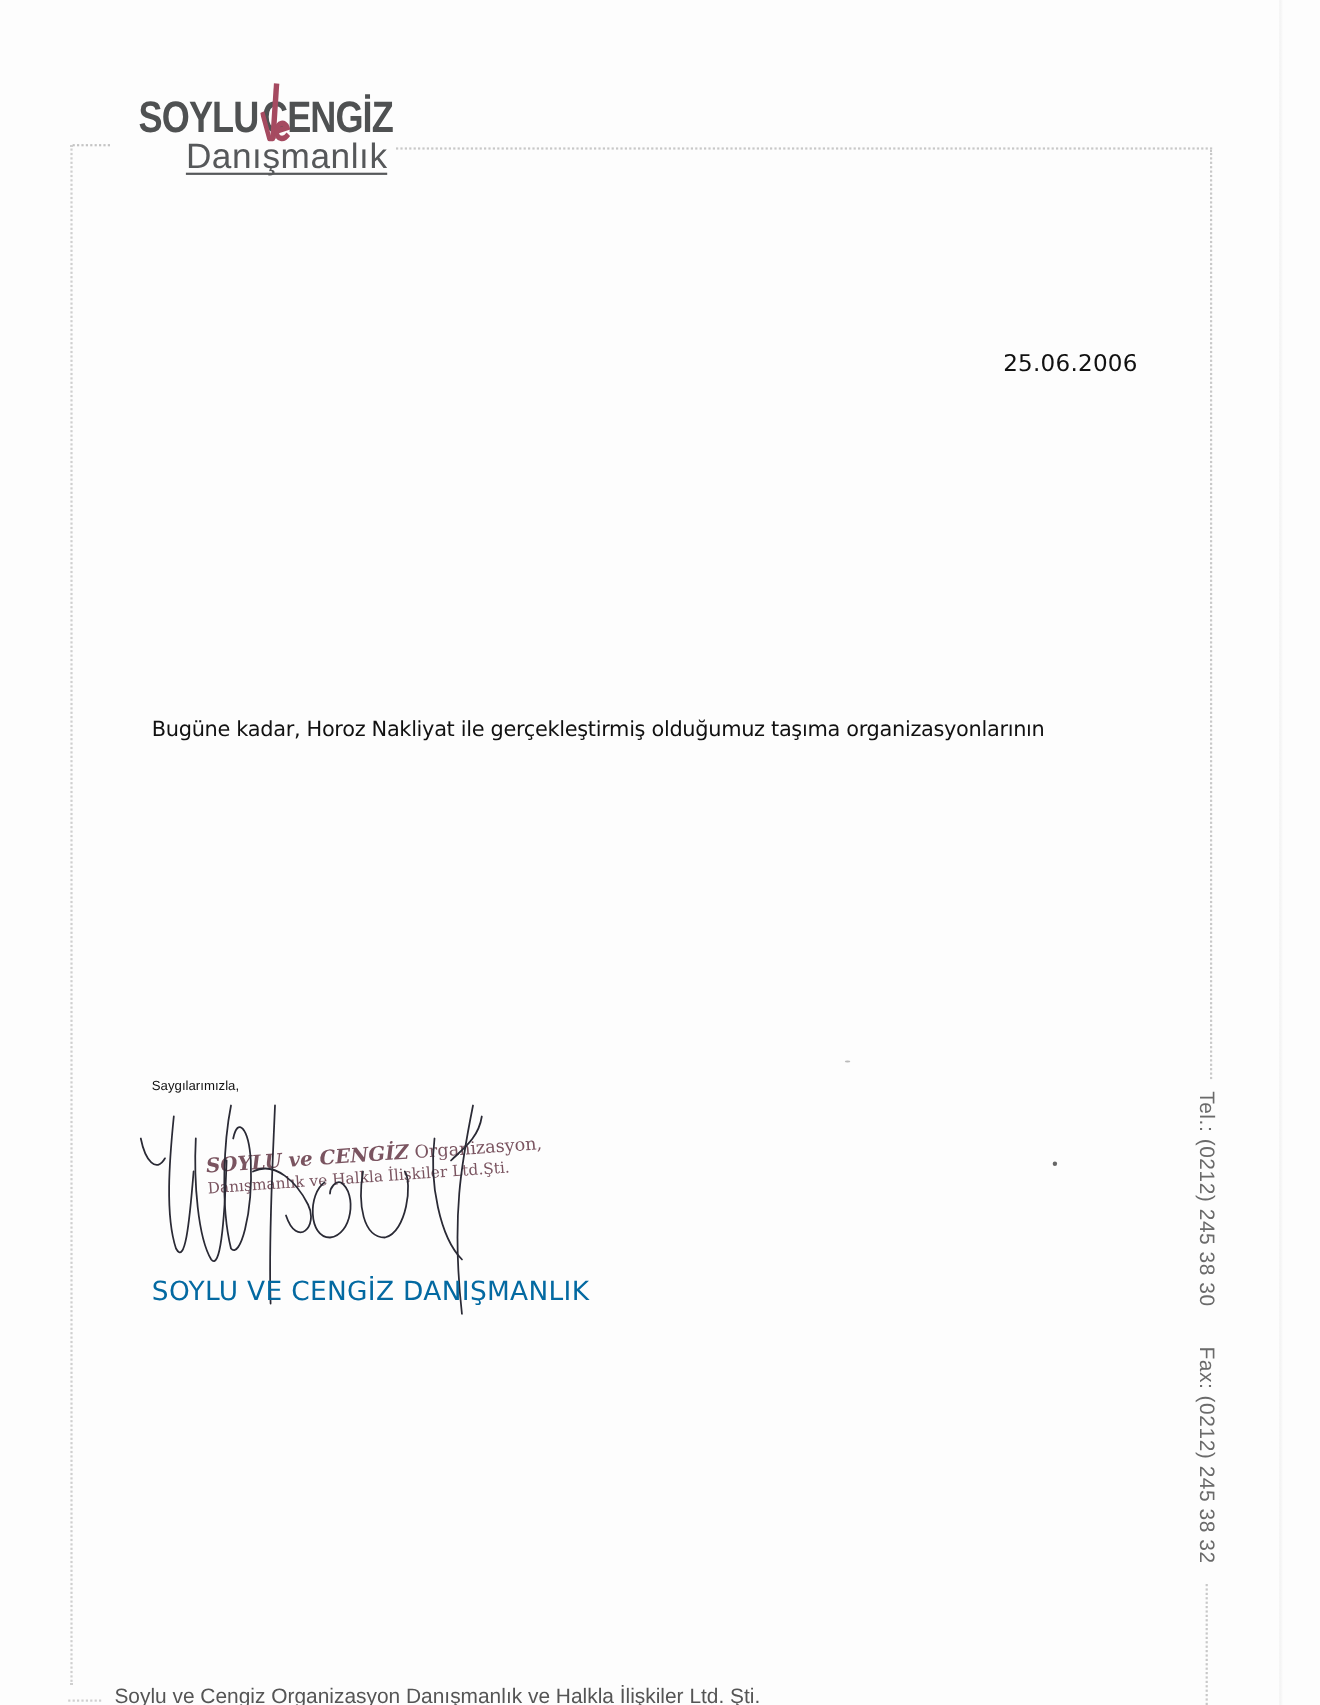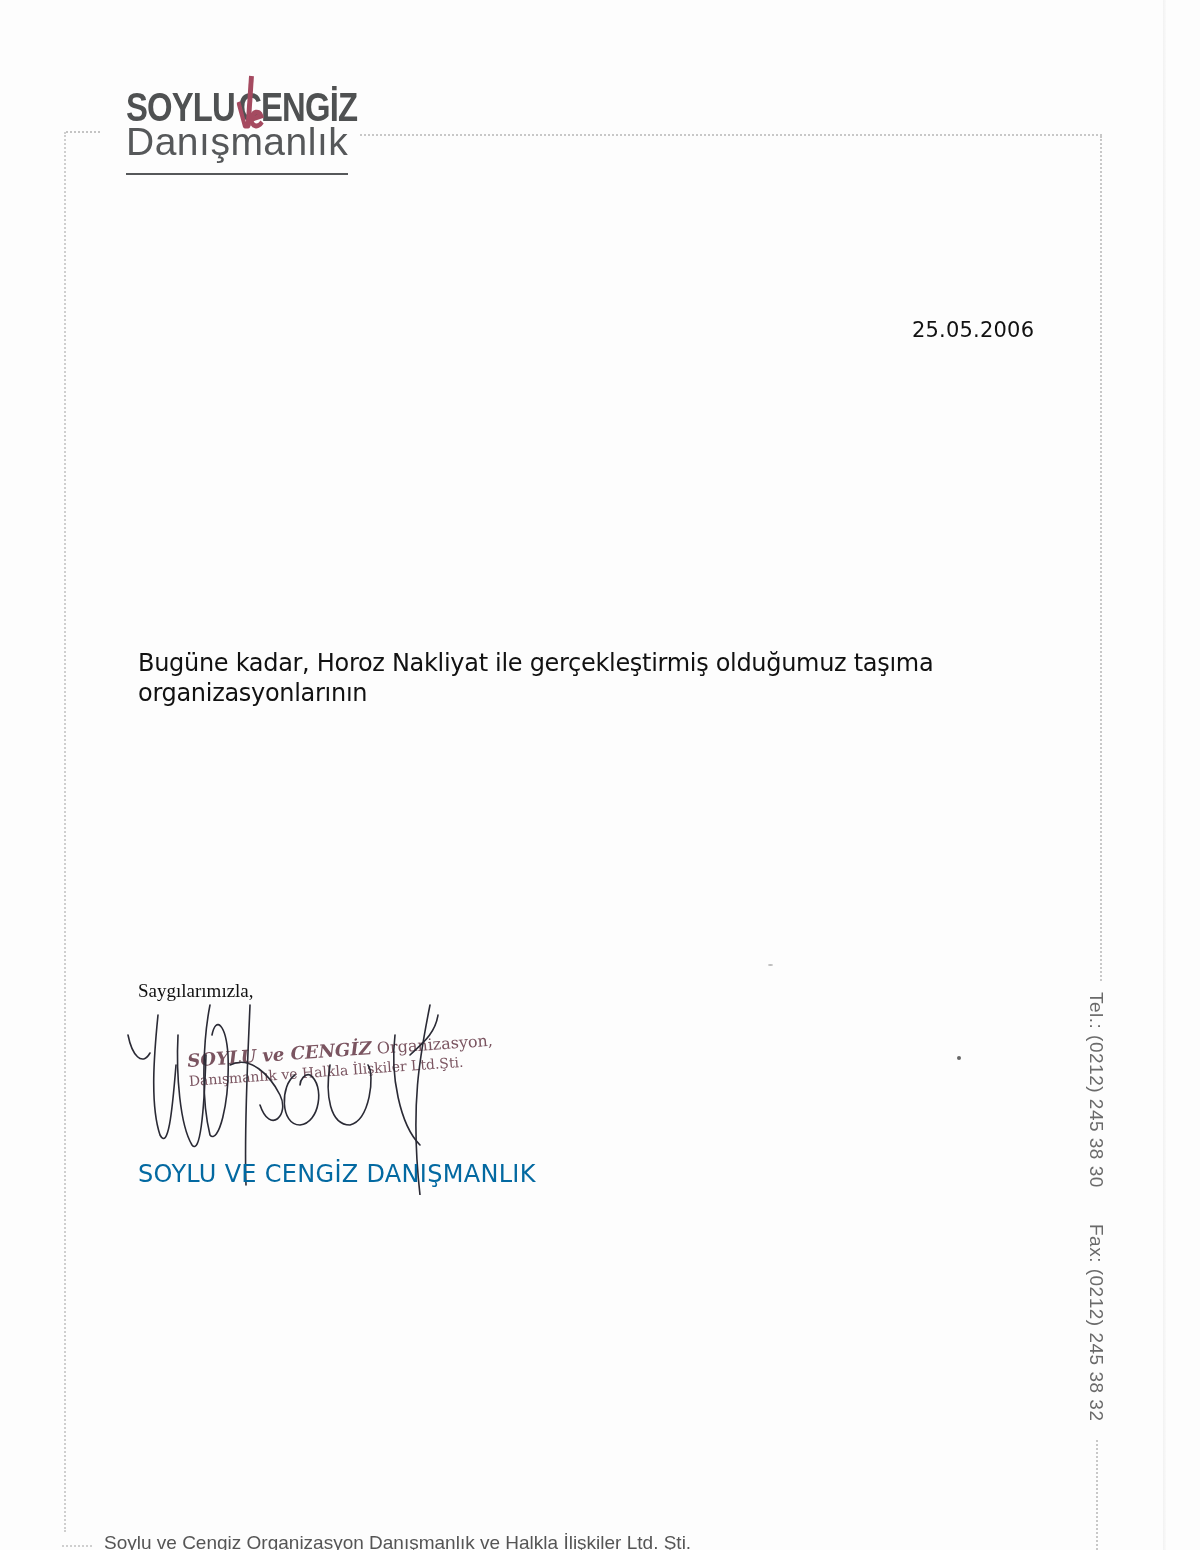--- a/index.html
+++ b/index.html
@@ -43,40 +43,40 @@
       display: flex; align-items: flex-end; height: 58px;
       font-family: "Liberation Sans", sans-serif; font-weight: bold;
       color: #4f5152; font-size: 40px; letter-spacing: -1px;
       transform: scaleX(0.82); transform-origin: left bottom; white-space: nowrap;
     }
     .logo-ve {
       position: relative; display: inline-block; width: 34px; height: 58px; margin: 0 2px;
     }
     .logo-ve svg { position: absolute; left: 0; top: 0; }
     .logo-bottom {
-      font-family: "Liberation Sans", sans-serif; font-size: 39px; color: #56585a;
+      font-family: "Liberation Sans", sans-serif; font-size: 32px; color: #56585a;
       letter-spacing: 0.5px; margin-top: -3px; white-space: nowrap;
-      border-bottom: 2px solid #56585a; display: inline-block; line-height: 30px; padding-bottom: 16px;
+      border-bottom: 2px solid #56585a; display: inline-block; line-height: 30px; padding-bottom: 0; margin-left: 43px;
     }
 
     .date {
       position: absolute; left: 912px; top: 318px; font-size: 21px; color: #111;
       font-family: "DejaVu Sans", sans-serif; letter-spacing: 0.2px;
     }
 
     .body-text {
       position: absolute; left: 138px; top: 648px; width: 900px;
-      font-family: "DejaVu Sans", sans-serif; font-size: 24px; line-height: 30px; color: #111;
+      font-family: "DejaVu Sans", sans-serif; font-size: 19px; line-height: 30px; color: #111;
       letter-spacing: -0.3px;
     }
     .body-text p { margin: 0; }
 
     .closing {
-      position: absolute; left: 138px; top: 980px; font-size: 19px; color: #111;
-      font-family: Liberation Serif, serif;
+      position: absolute; left: 138px; top: 980px; font-size: 12px; color: #111;
+      font-family: Liberation Sans, sans-serif;
     }
 
     .stamp {
       position: absolute; left: 188px; top: 1050px; width: 270px;
       font-family: "DejaVu Serif", serif; color: #7a5460; transform: rotate(-4deg);
       transform-origin: left center;
     }
     .stamp-line1 { font-size: 16px; white-space: nowrap; }
     .stamp-line1 .brand { font-weight: bold; font-style: italic; font-size: 18px; }
     .stamp-line2 { font-size: 14px; white-space: nowrap; margin-top: 2px; }
@@ -123,21 +123,21 @@
         <path d="M2 30 L10 54 L14 54 L15 44" stroke="#a54a60" stroke-width="5" fill="none" stroke-linejoin="round"></path>
         <path d="M18 4 L14 54" stroke="#a54a60" stroke-width="6" fill="none"></path>
         <path d="M31 50 C26 56 18 55 18 47 C18 39 28 38 30 44 L19 47" stroke="#a54a60" stroke-width="5" fill="none"></path>
       </svg>
     </span>
     <span>CENGİZ</span>
   </div>
   <div class="logo-bottom">Danışmanlık</div>
 </div>
 
-<div class="date">25.05.2006</div>
+<div class="date">25.06.2006</div>
 
 <div class="body-text">
   <p>Bugüne kadar, Horoz Nakliyat ile gerçekleştirmiş olduğumuz taşıma organizasyonlarının</p>
 </div>
 
 <div class="closing">Saygılarımızla,</div>
 
 <div class="stamp">
   <div class="stamp-line1">
     <span class="brand">SOYLU ve CENGİZ</span>

